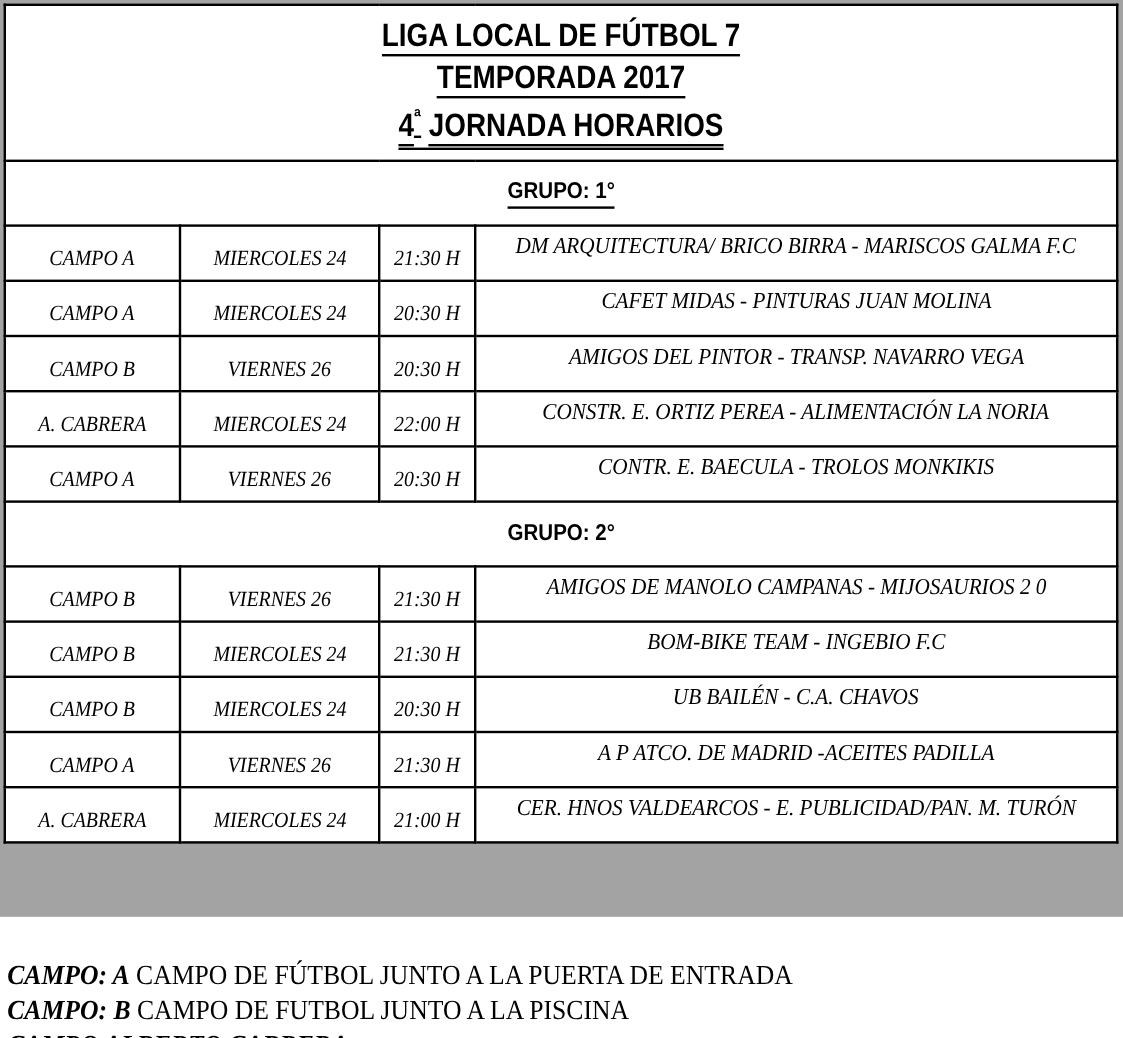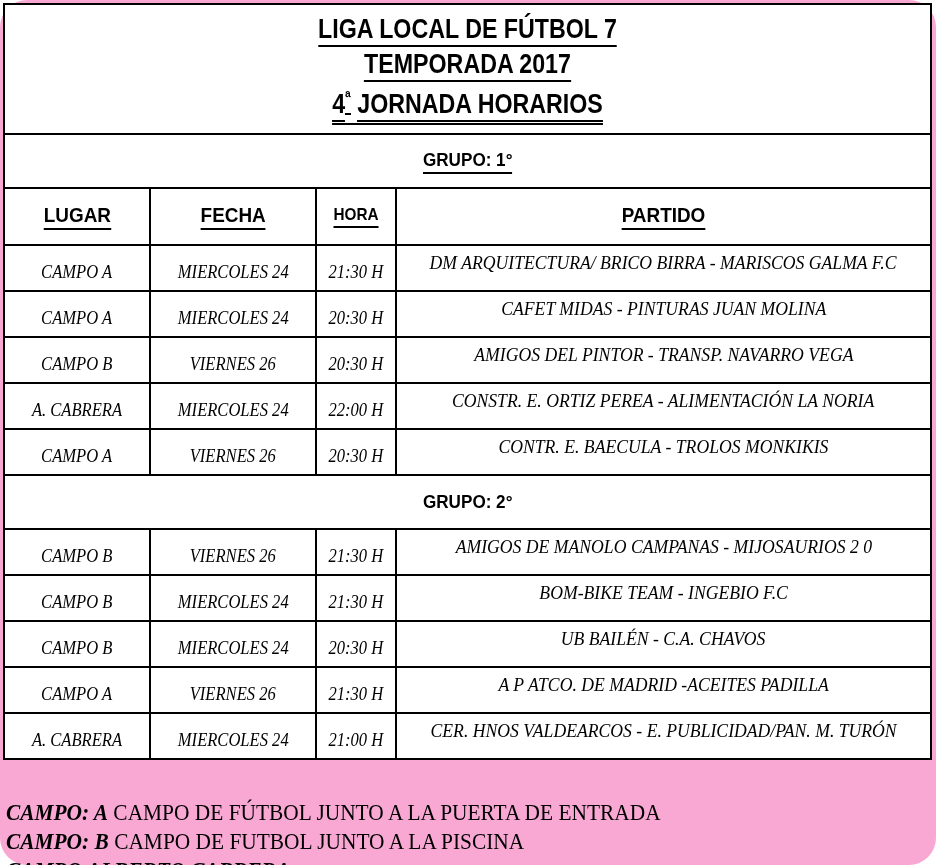--- a/index.html
+++ b/index.html
@@ -11,23 +11,22 @@
     width: 936px;
     height: 865px;
     font-family: "Liberation Serif", "DejaVu Serif", serif;
     color: #000000;
     overflow: hidden;
   }
 
   .page {
     position: relative;
     width: 936px;
-    height: 865px;
-    background: #f9a8d4;
-    border-radius: 27px;
+    height: 764px;
+    background: #a3a3a3;
   }
 
   
   .sheet {
     position: absolute;
     left: 3px;
     top: 3px;
     width: 927px;
     border-collapse: collapse;
     table-layout: fixed;
@@ -186,34 +185,20 @@
           </div>
         </td>
       </tr>
 
       <tr>
         <td class="group-cell" colspan="4">
           <span class="group-text underlined">GRUPO: 1°</span>
         </td>
       </tr>
 
-      <tr>
-        <td class="hdr-cell">
-          <span class="hdr-text">LUGAR</span>
-        </td>
-        <td class="hdr-cell">
-          <span class="hdr-text">FECHA</span>
-        </td>
-        <td class="hdr-cell">
-          <span class="hdr-text small">HORA</span>
-        </td>
-        <td class="hdr-cell">
-          <span class="hdr-text">PARTIDO</span>
-        </td>
-      </tr>
 
       <tr>
         <td class="row-cell"><span class="cell-text side">CAMPO A</span></td>
         <td class="row-cell"><span class="cell-text side">MIERCOLES 24</span></td>
         <td class="row-cell"><span class="cell-text side">21:30 H</span></td>
         <td class="row-cell"><span class="cell-text match">DM ARQUITECTURA/ BRICO BIRRA  -   MARISCOS GALMA F.C</span></td>
       </tr>
       <tr>
         <td class="row-cell"><span class="cell-text side">CAMPO A</span></td>
         <td class="row-cell"><span class="cell-text side">MIERCOLES 24</span></td>

